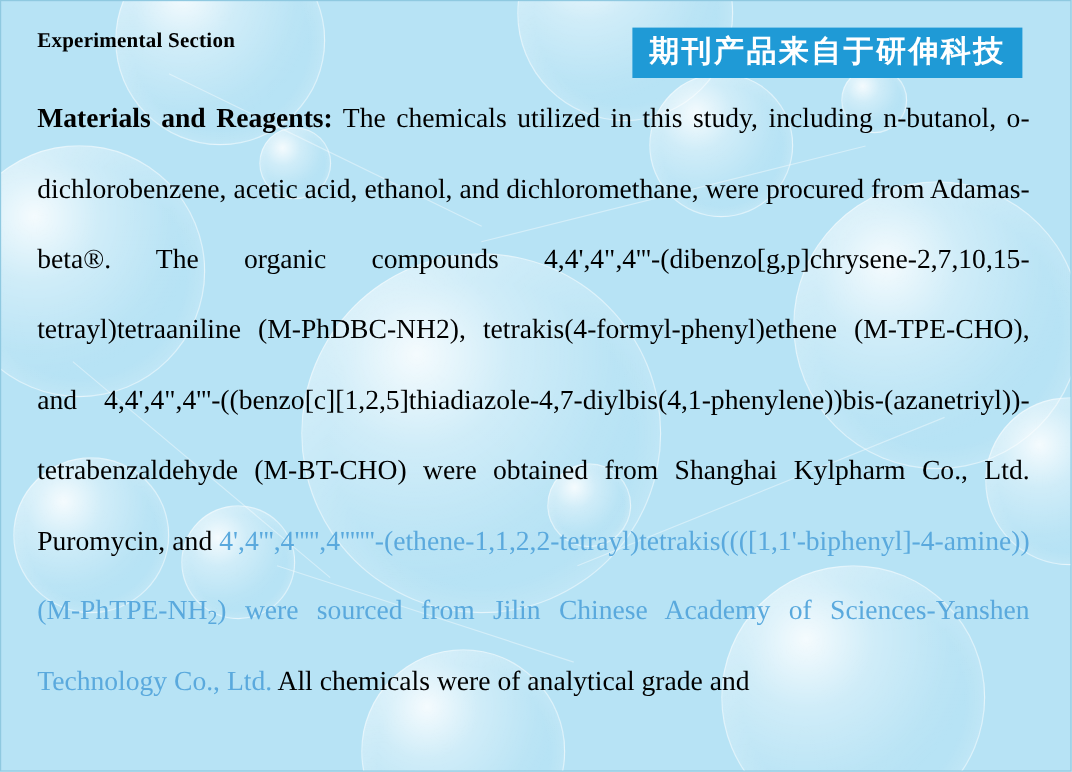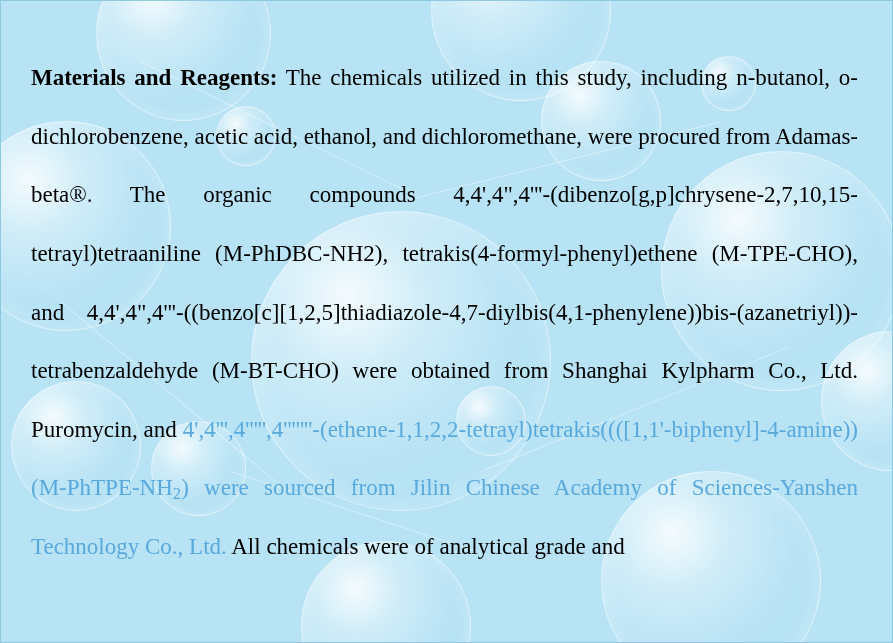--- a/index.html
+++ b/index.html
@@ -109,21 +109,23 @@
     <div class="bubble" style="left:455px; top:385px; width:70px; height:70px;"></div>
     <div class="bubble" style="left:215px; top:105px; width:60px; height:60px;"></div>
     <div class="bubble" style="left:700px; top:55px; width:55px; height:55px;"></div>
     <div class="line" style="left:140px; top:60px; width:290px; transform:rotate(26deg);"></div>
     <div class="line" style="left:400px; top:200px; width:330px; transform:rotate(-14deg);"></div>
     <div class="line" style="left:60px; top:300px; width:280px; transform:rotate(40deg);"></div>
     <div class="line" style="left:480px; top:470px; width:330px; transform:rotate(-22deg);"></div>
     <div class="line" style="left:230px; top:470px; width:260px; transform:rotate(18deg);"></div>
   </div>
 
+  <div id="banner">期刊产品来自于研伸科技</div>
 
   <div id="content">
+    <div id="title">Experimental Section</div>
 
     <div id="body-text">
       <span class="b">Materials and Reagents:</span><span> The chemicals utilized in this study, including n-butanol, o-dichlorobenzene, acetic acid, ethanol, and dichloromethane, were procured from Adamas-beta®. The organic compounds 4,4',4",4'''-(dibenzo[g,p]chrysene-2,7,10,15-tetrayl)tetraaniline (M-PhDBC-NH2), tetrakis(4-formyl-phenyl)ethene (M-TPE-CHO), and 4,4',4",4'''-((benzo[c][1,2,5]thiadiazole-4,7-diylbis(4,1-phenylene))bis-(azanetriyl))-tetrabenzaldehyde (M-BT-CHO) were obtained from Shanghai Kylpharm Co., Ltd. Puromycin, and </span><span class="hl">4',4''',4''''',4'''''''-(ethene-1,1,2,2-tetrayl)tetrakis((([1,1'-biphenyl]-4-amine)) (M-PhTPE-NH</span><sub class="hl">2</sub><span class="hl">) were sourced from Jilin Chinese Academy of Sciences-Yanshen Technology Co., Ltd.</span><span> All chemicals were of analytical grade and</span>
     </div>
   </div>
 
 </div>
 
 </body></html>

